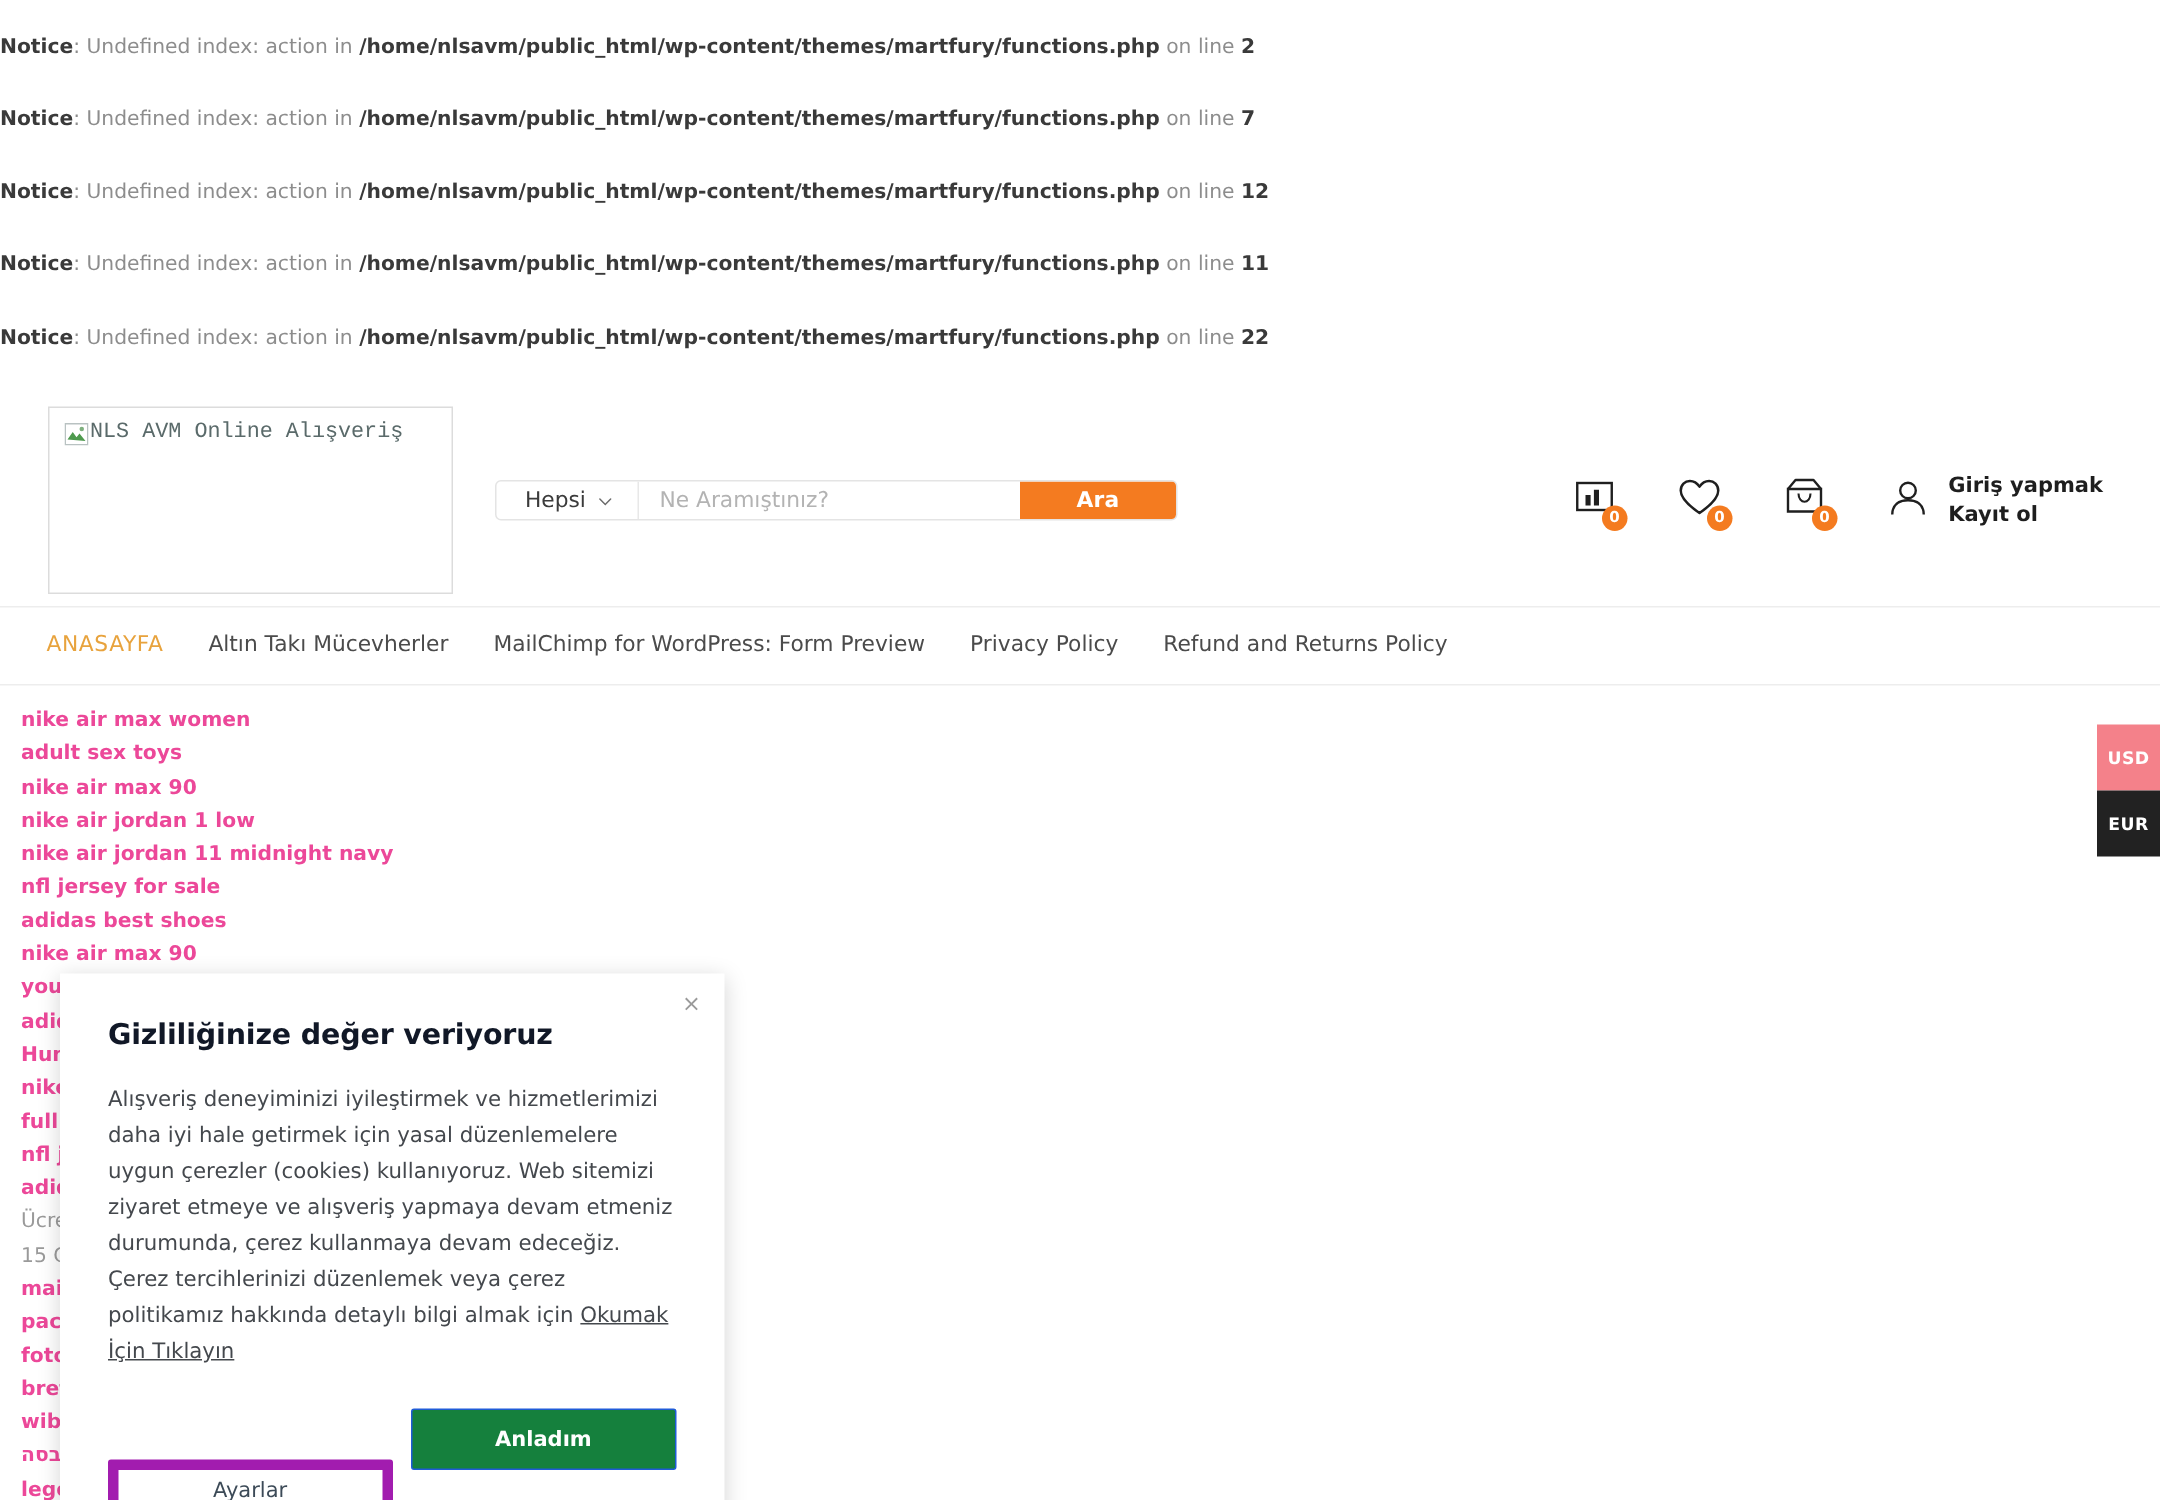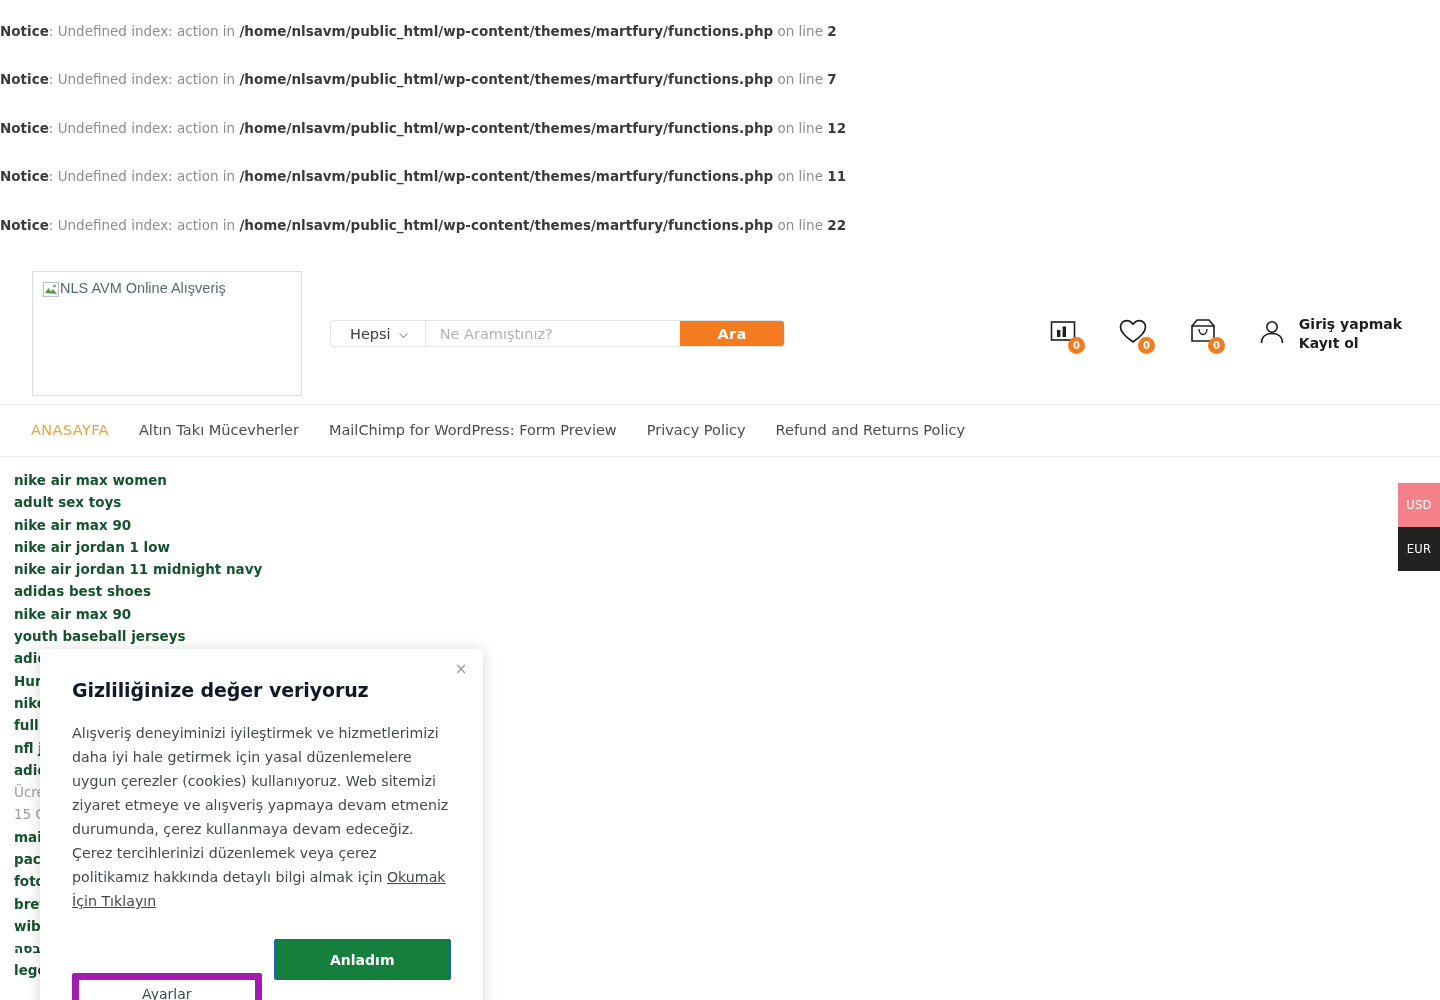--- a/index.html
+++ b/index.html
@@ -42,21 +42,21 @@
   .broken-img-icon {
     width: 16px; height: 15px;
     flex: 0 0 auto;
     margin-top: 2px;
     position: relative;
   }
   .broken-img-icon svg { display: block; }
   .logo-alt {
     font-size: 14.5px; color: #5a6a6a;
     margin-left: 1px;
-    font-family: Liberation Sans, sans-serif;
+    font-family: Liberation Mono, monospace;
   }
 
   .search-wrap { margin-left: 28px; flex: 0 0 auto; }
   .search {
     display: flex; align-items: stretch;
     width: 455px; height: 27px;
     border: 1px solid #e4e4e4;
     border-radius: 4px;
     background: #fff;
     overflow: hidden;
@@ -144,39 +144,39 @@
 
   
   .spam-list {
     padding: 12px 0 0 14px;
     position: relative;
   }
   .spam-list a, .spam-list span.plain {
     display: block;
     font-size: 13.5px;
     font-weight: bold;
-    color: #14532d;
+    color: #ec4899;
     text-decoration: none;
     line-height: 22.3px;
     white-space: nowrap;
     font-family: "DejaVu Sans", "Liberation Sans", sans-serif;
   }
   .spam-list span.plain { color: #9a9a9a; font-weight: normal; }
 
   
   .currency {
     position: absolute;
     right: 0; top: 483px;
     width: 42px;
     z-index: 30;
   }
   .cur-item {
     width: 42px; height: 44px;
     display: flex; align-items: center; justify-content: center;
-    font-size: 11.5px; font-weight: normal;
+    font-size: 11.5px; font-weight: bold;
     cursor: pointer;
     letter-spacing: .3px;
   }
   .cur-usd { background: #f4818a; color: #fff; }
   .cur-eur { background: #222222; color: #ffffff; }
 
   
   .cookie {
     position: absolute;
     left: 40px; top: 649px;
@@ -340,20 +340,21 @@
   <a href="#">Privacy Policy</a>
   <a href="#">Refund and Returns Policy</a>
 </div>
 
 <div class="spam-list">
   <a href="#">nike air max women</a>
   <a href="#">adult sex toys</a>
   <a href="#">nike air max 90</a>
   <a href="#">nike air jordan 1 low</a>
   <a href="#">nike air jordan 11 midnight navy</a>
+  <a href="#">nfl jersey for sale</a>
   <a href="#">adidas best shoes</a>
   <a href="#">nike air max 90</a>
   <a href="#">youth baseball jerseys</a>
   <a href="#">adidas yeezy boost</a>
   <a href="#">Human hair wigs</a>
   <a href="#">nike air max</a>
   <a href="#">full lace wigs</a>
   <a href="#">nfl jerseys cheap</a>
   <a href="#">adidas yeezy</a>
   <span class="plain">Ücretsiz kargo</span>

